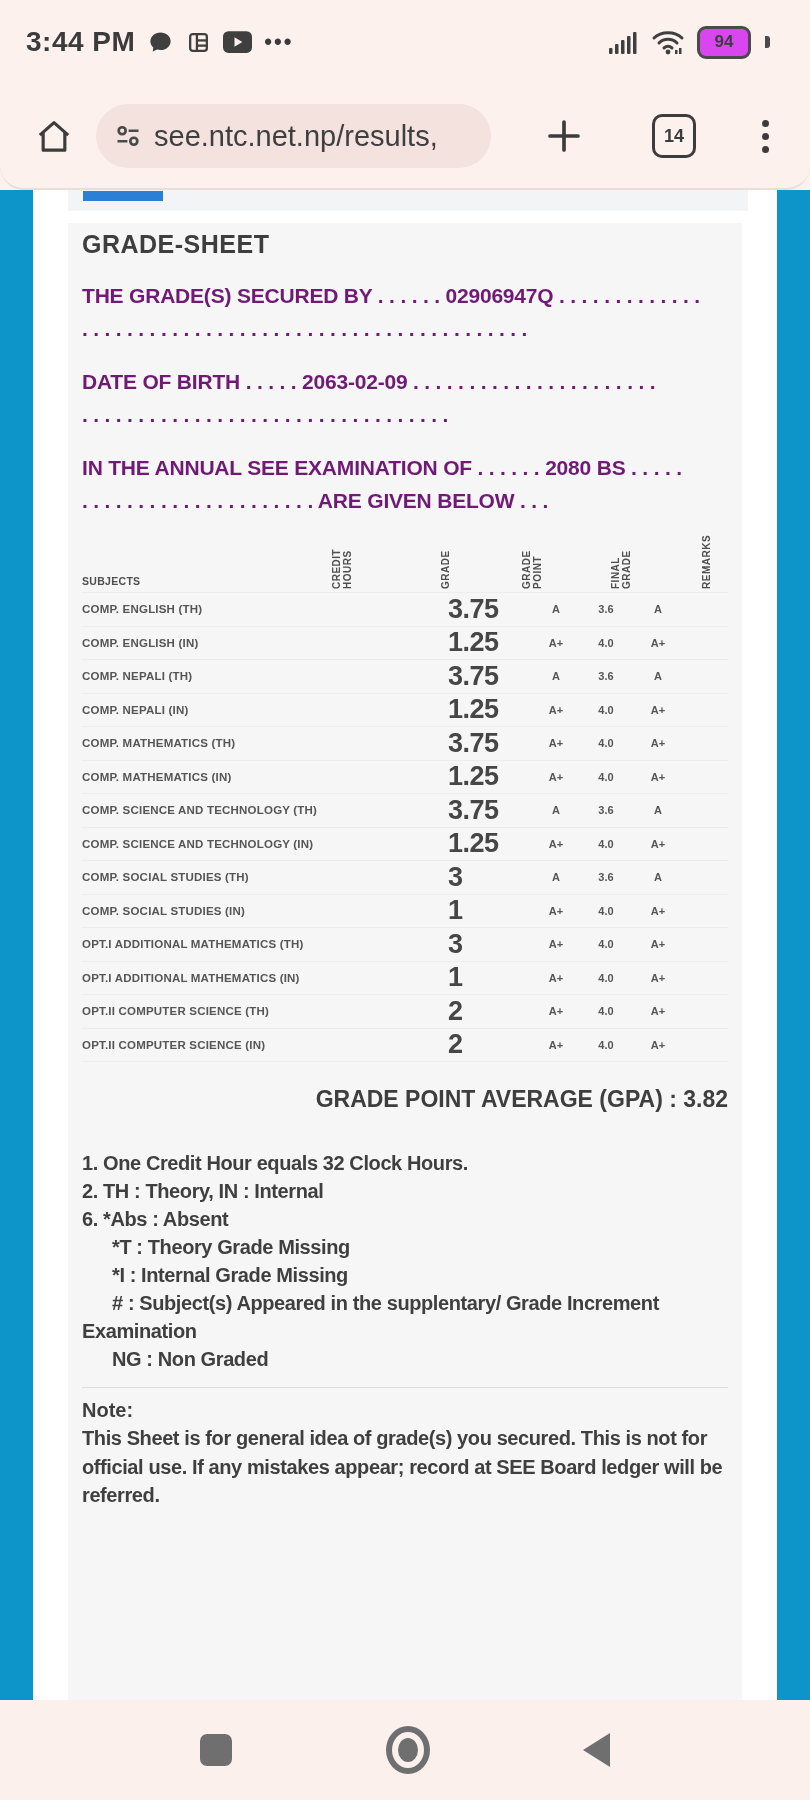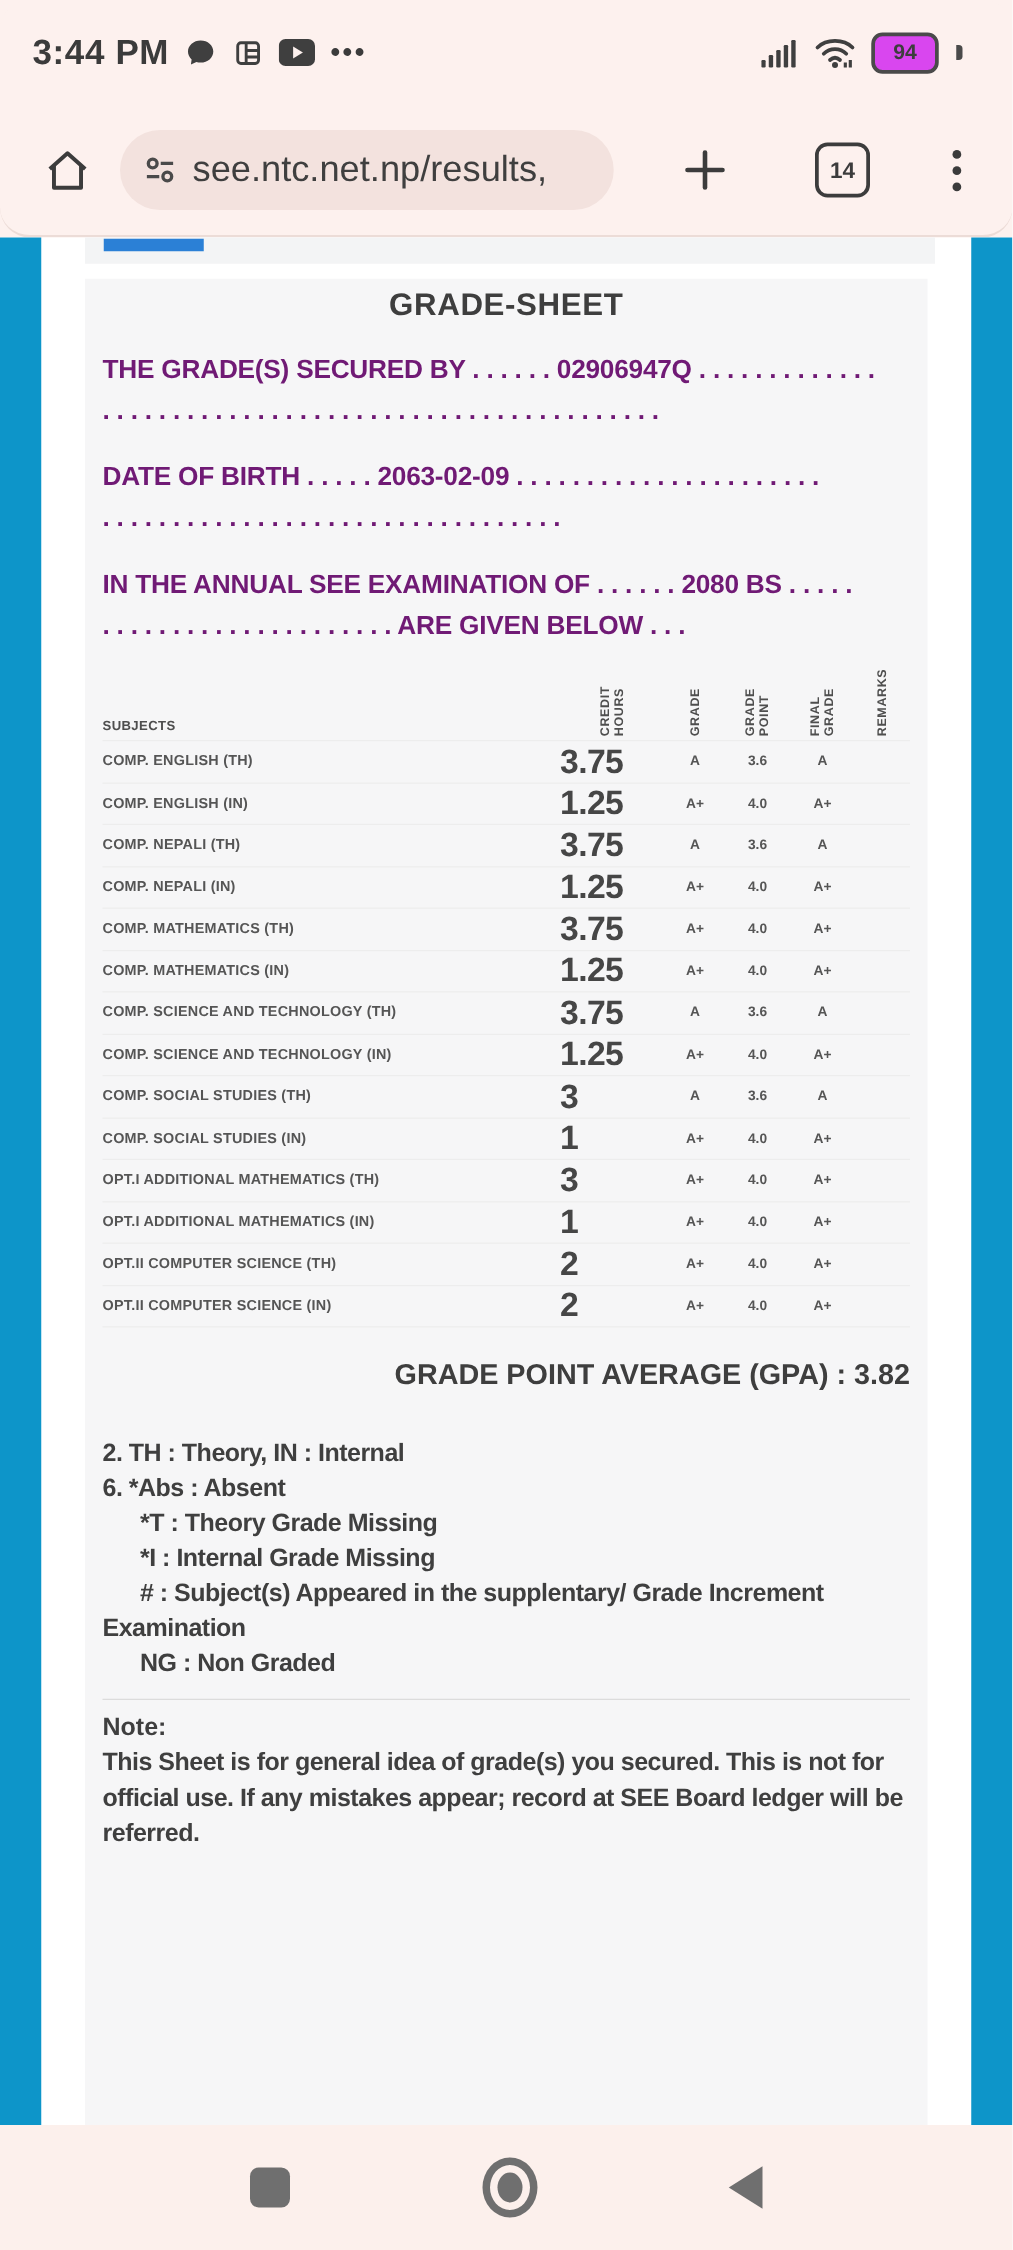--- a/index.html
+++ b/index.html
@@ -35,25 +35,25 @@
   
   .page{position:relative;height:1510px;background:#ffffff;}
   .edge{position:absolute;top:0;width:33px;height:100%;background:#0d95c9;}
   .edge.left{left:0}.edge.right{right:0}
   .top-strip{position:relative;margin-left:68px;width:680px;height:21px;background:#f3f4f5;}
   .blue-bar{position:absolute;left:15px;top:1px;width:80px;height:10px;background:#2b80d6;}
   .card{margin-left:68px;margin-top:12px;width:674px;height:1477px;background:#f6f6f7;
         padding:0 14px;box-sizing:border-box;overflow:hidden;}
 
   .title{margin:0;padding-top:16px;text-align:center;color:#2e9ce1;font-size:30px;font-weight:400;}
-  .subtitle{margin:7px 0 0;text-align:center;color:#3e3e3e;font-size:25px;font-weight:700;letter-spacing:.5px;}
+  .subtitle{margin:7px 0 0;color:#3e3e3e;font-size:25px;font-weight:700;letter-spacing:.5px;}
   .grp{margin-top:20px;}
   .bline{margin:0;color:#701a75;font-weight:700;font-size:21px;letter-spacing:-.2px;line-height:33px;}
 
-  .thead{display:flex;align-items:flex-end;margin-top:20px;height:56px;border-bottom:1px solid #ededed;box-sizing:border-box;}
+  .thead{display:flex;align-items:flex-end;margin-top:20px;height:56px;border-bottom:1px solid #ededed;box-sizing:border-box;gap:37px;}
   .hc{display:flex;justify-content:center;align-items:flex-end;}
   .c-sub{flex:1;}
   .c-cr{width:84px;}.c-g{width:48px;}.c-gp{width:52px;}.c-fg{width:52px;}.c-rm{width:44px;}
   .subjects-label{font-size:10.5px;font-weight:700;color:#4e4e4e;letter-spacing:.3px;padding-bottom:5px;}
   .vlabel{writing-mode:vertical-rl;transform:rotate(180deg);height:52px;font-size:10px;line-height:11px;
           font-weight:700;color:#4e4e4e;letter-spacing:.5px;display:inline-block;margin-bottom:3px;}
   .trow{display:flex;align-items:center;height:33.5px;border-bottom:1px solid #ededed;box-sizing:border-box;}
   .cell-sub{flex:1;font-size:11.5px;font-weight:700;color:#555;letter-spacing:.2px;}
   .cell-cr{width:84px;font-size:27px;font-weight:700;color:#464646;letter-spacing:-.5px;}
   .cell-sm{text-align:center;font-size:11px;font-weight:700;color:#555;}
@@ -324,20 +324,21 @@
             <span class="cell-sm w-g">A+</span>
             <span class="cell-sm w-gp">4.0</span>
             <span class="cell-sm w-fg">A+</span>
             <span class="cell-sm w-rm"></span>
           </div>
       </div>
 
       <p class="gpa">GRADE POINT AVERAGE (GPA) : 3.82</p>
 
       <div class="notes">
+        <div class="nline">1. One Credit Hour equals 32 Clock Hours.</div>
         <div class="nline">2. TH : Theory, IN : Internal</div>
         <div class="nline">6. *Abs : Absent</div>
         <div class="nline indent">*T : Theory Grade Missing</div>
         <div class="nline indent">*I : Internal Grade Missing</div>
         <div class="nline indent"># : Subject(s) Appeared in the supplentary/ Grade Increment Examination</div>
         <div class="nline indent">NG : Non Graded</div>
       </div>
 
       <hr class="sep">
       <p class="note-head">Note:</p>

